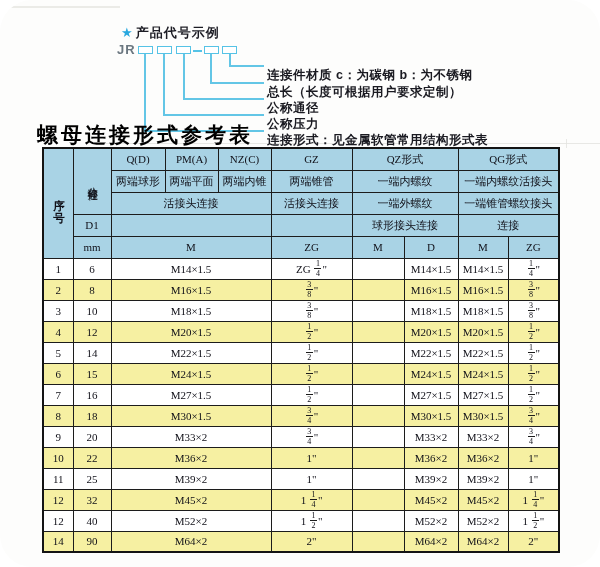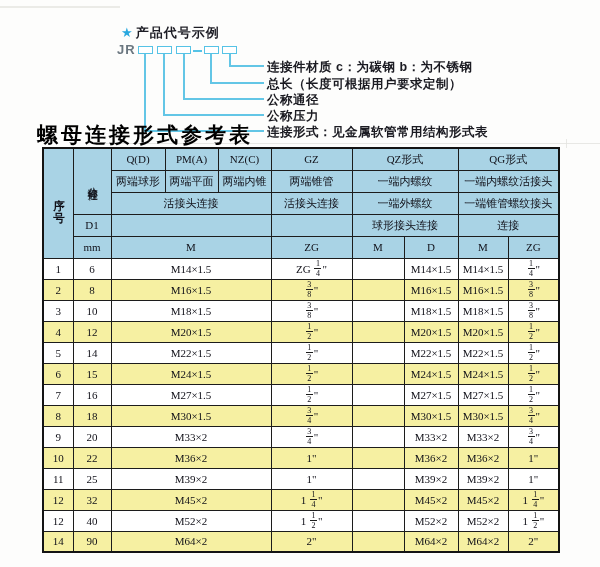--- a/index.html
+++ b/index.html
@@ -6,20 +6,21 @@
   body{
     font-family:"Liberation Sans","DejaVu Sans",sans-serif;
     background:#ffffff;
   }
   .page{
     position:relative;
     width:600px;height:567px;
     background:#fdfdfc;
     overflow:hidden;
     color:#15151f;
+    border-radius:32px;
   }
   
   .artifact{position:absolute;background:#e2e2de;pointer-events:none;}
 
   
   .diagram-title{
     position:absolute;left:121px;top:24px;
     font-size:13px;font-weight:bold;color:#1c1c24;letter-spacing:1px;
   }
   .diagram-title .star{color:#29a8df;font-size:13px;margin-right:2px;}
@@ -31,21 +32,21 @@
     position:absolute;top:46px;width:13px;height:6px;
     border:1.6px solid #56c3e6;background:#ffffff;
   }
   .code-dash{position:absolute;top:50px;width:9px;height:1.8px;background:#56c3e6;}
   .cline{position:absolute;background:#63c6e6;}
   .cline.v{width:1.5px;}
   .cline.h{height:1.5px;}
   .diagram-label{
     position:absolute;left:267px;height:14px;
     font-size:12.5px;font-weight:bold;color:#1b1b22;
-    white-space:nowrap;letter-spacing:0.5px;
+    white-space:nowrap;letter-spacing:0.5px;margin-top:8px;
   }
 
   
   .table-title{
     position:absolute;left:37px;top:121px;
     font-family:"Liberation Serif","DejaVu Serif",serif;
     font-size:21px;font-weight:bold;color:#000000;
     letter-spacing:3px;
   }
 

